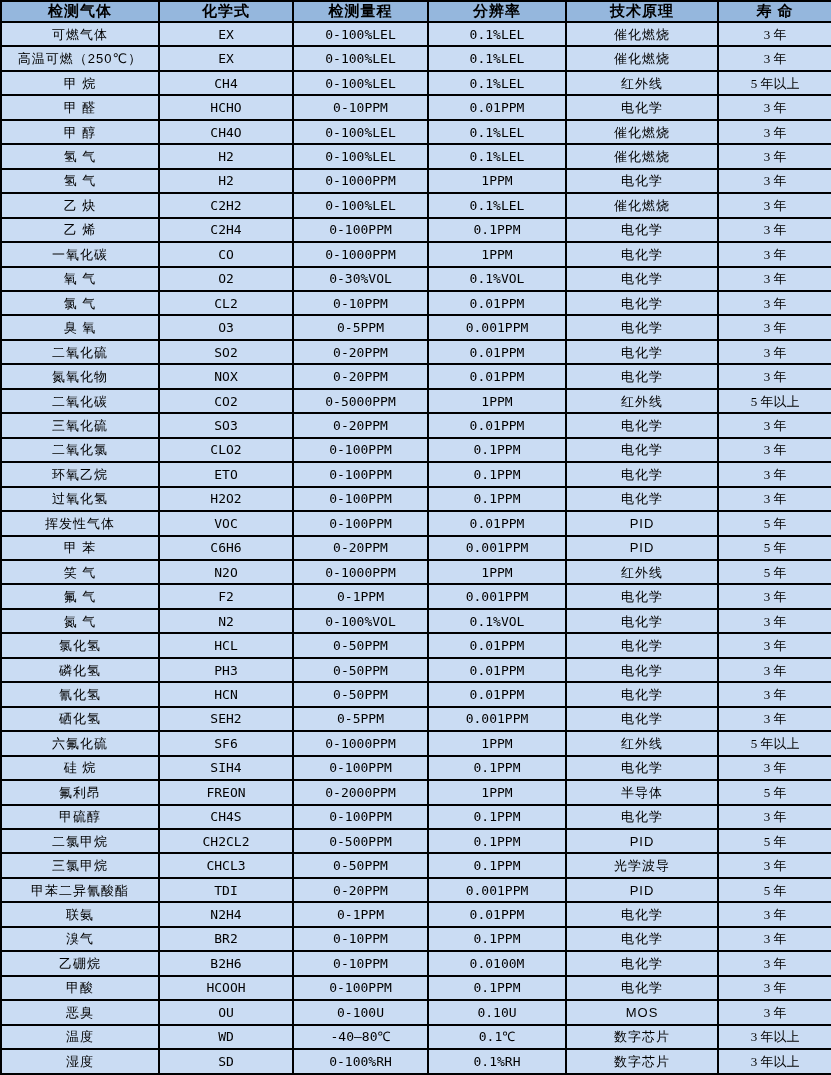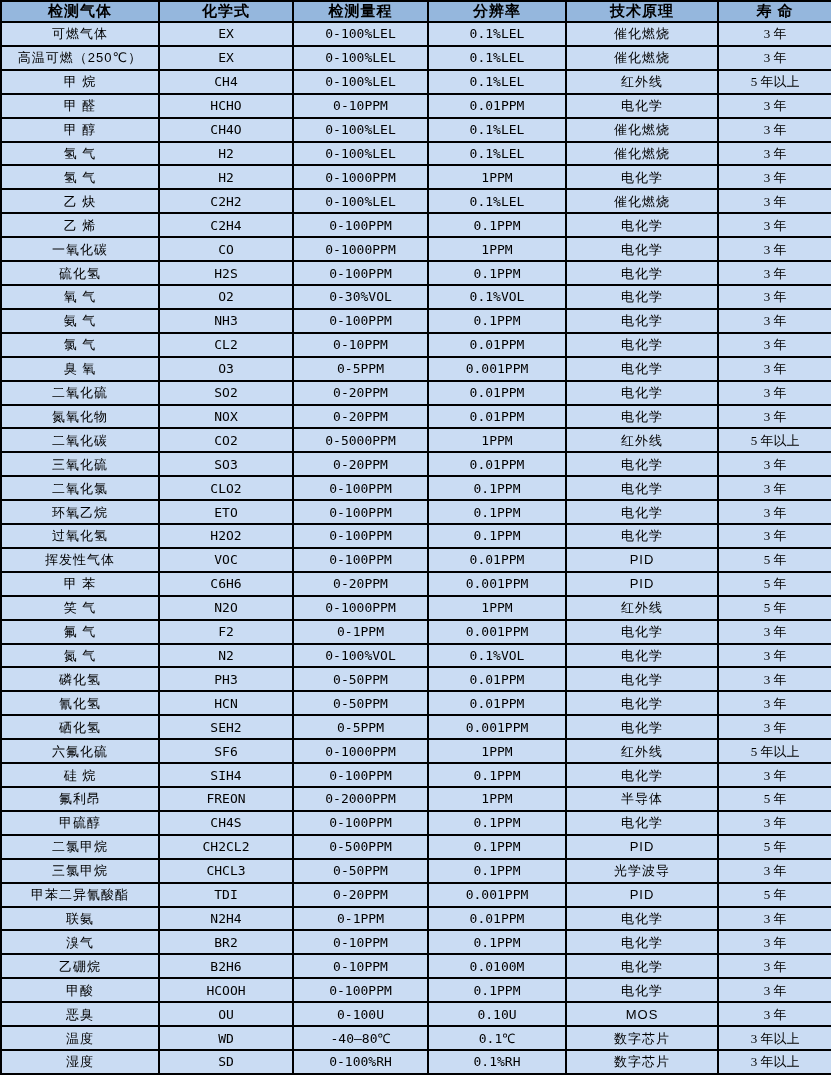--- a/index.html
+++ b/index.html
@@ -130,40 +130,24 @@
         </tr>
         <tr>
           <td class="c0">一氧化碳</td>
           <td class="c1">CO</td>
           <td class="c2">0-1000PPM</td>
           <td class="c3">1PPM</td>
           <td class="c4">电化学</td>
           <td class="c5">3 年</td>
         </tr>
         <tr>
-          <td class="c0">硫化氢</td>
-          <td class="c1">H2S</td>
-          <td class="c2">0-100PPM</td>
-          <td class="c3">0.1PPM</td>
-          <td class="c4">电化学</td>
-          <td class="c5">3 年</td>
-        </tr>
-        <tr>
           <td class="c0">氧 气</td>
           <td class="c1">O2</td>
           <td class="c2">0-30%VOL</td>
           <td class="c3">0.1%VOL</td>
-          <td class="c4">电化学</td>
-          <td class="c5">3 年</td>
-        </tr>
-        <tr>
-          <td class="c0">氨 气</td>
-          <td class="c1">NH3</td>
-          <td class="c2">0-100PPM</td>
-          <td class="c3">0.1PPM</td>
           <td class="c4">电化学</td>
           <td class="c5">3 年</td>
         </tr>
         <tr>
           <td class="c0">氯 气</td>
           <td class="c1">CL2</td>
           <td class="c2">0-10PPM</td>
           <td class="c3">0.01PPM</td>
           <td class="c4">电化学</td>
           <td class="c5">3 年</td>
@@ -262,20 +246,28 @@
           <td class="c2">0-1PPM</td>
           <td class="c3">0.001PPM</td>
           <td class="c4">电化学</td>
           <td class="c5">3 年</td>
         </tr>
         <tr>
           <td class="c0">氮 气</td>
           <td class="c1">N2</td>
           <td class="c2">0-100%VOL</td>
           <td class="c3">0.1%VOL</td>
+          <td class="c4">电化学</td>
+          <td class="c5">3 年</td>
+        </tr>
+        <tr>
+          <td class="c0">氯化氢</td>
+          <td class="c1">HCL</td>
+          <td class="c2">0-50PPM</td>
+          <td class="c3">0.01PPM</td>
           <td class="c4">电化学</td>
           <td class="c5">3 年</td>
         </tr>
         <tr>
           <td class="c0">磷化氢</td>
           <td class="c1">PH3</td>
           <td class="c2">0-50PPM</td>
           <td class="c3">0.01PPM</td>
           <td class="c4">电化学</td>
           <td class="c5">3 年</td>

